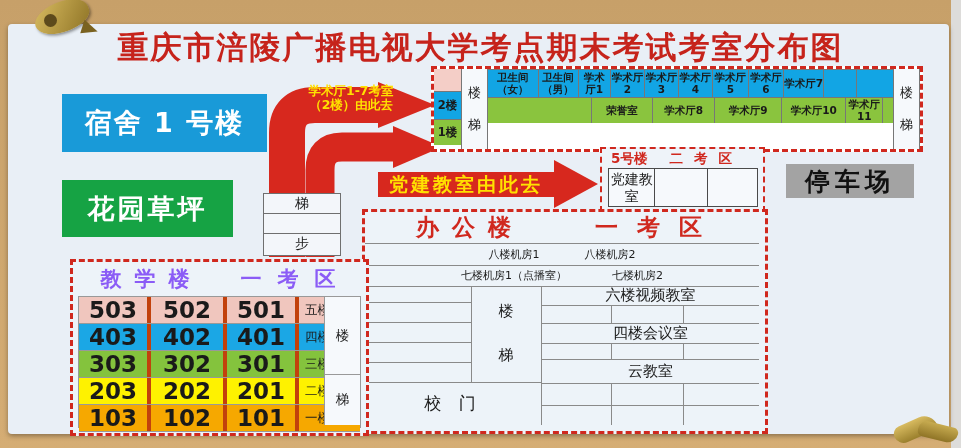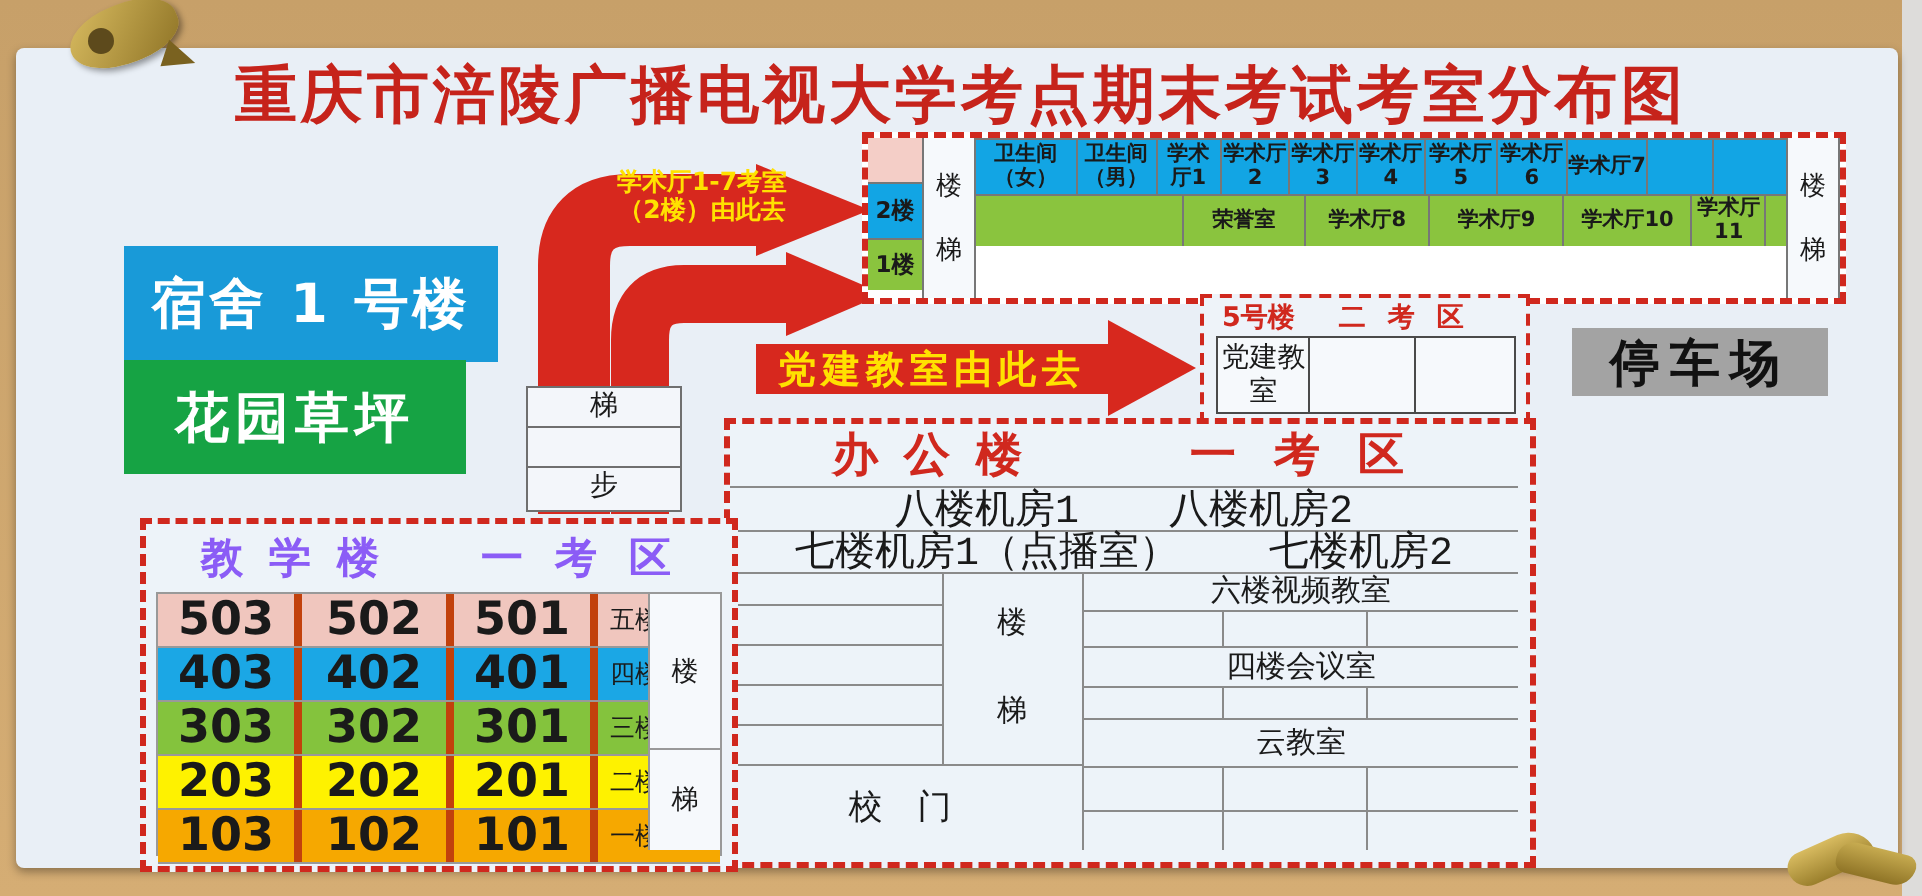--- a/index.html
+++ b/index.html
@@ -8,21 +8,21 @@
          font-family:"DejaVu Sans","Liberation Sans",sans-serif;color:#1a1a1a;}
   .abs{position:absolute;}
   .paper{left:8px;top:24px;width:941px;height:410px;background:#e9eff6;
          border-radius:4px;box-shadow:0 2px 5px rgba(0,0,0,.35);}
   .edge-strip{left:951px;top:0;width:10px;height:448px;background:#dddcda;}
   
   .title{left:0;top:27px;width:961px;text-align:center;font-size:31px;font-weight:700;
          color:#c6231b;letter-spacing:2px;}
   
   .block{display:flex;align-items:center;justify-content:center;font-weight:700;}
-  .dorm{left:62px;top:94px;width:187px;height:58px;background:#199ad8;color:#fff;font-size:27px;letter-spacing:2px;margin-top:29px;}
+  .dorm{left:62px;top:94px;width:205px;height:58px;background:#199ad8;color:#fff;font-size:27px;letter-spacing:2px;}
   .garden{left:62px;top:180px;width:171px;height:57px;background:#16a344;color:#fff;font-size:27px;letter-spacing:3px;}
   .parking{left:786px;top:164px;width:128px;height:34px;background:#a3a3a3;color:#111;font-size:25px;letter-spacing:5px;}
   
   .steps{left:263px;top:193px;width:76px;height:61px;background:#f3f6fa;border:1px solid #6f6f6f;}
   .steps .r{height:19px;border-bottom:1px solid #6f6f6f;text-align:center;font-size:14px;line-height:19px;}
   .steps .r:last-child{border-bottom:none;}
   
   .arrow-svg{left:250px;top:55px;}
   .atxt{position:absolute;color:#ffe100;font-weight:700;text-align:center;line-height:1.15;white-space:nowrap;}
   .a1{font-size:12.5px;} .a2{font-size:11.5px;}
@@ -62,21 +62,21 @@
   .z2-cell:last-child{border-right:none;}
   
   .office{left:362px;top:209px;width:400px;height:219px;border:3px dashed #d0281e;background:#edf3f9;}
   .office-in{position:relative;width:394px;height:213px;}
   .gl{position:absolute;background:#8a8a8a;}
   .olabel{position:absolute;font-size:15px;display:flex;align-items:center;justify-content:center;}
   .o-head{left:0;top:0;width:394px;height:31px;display:flex;align-items:center;justify-content:center;
           gap:52px;color:#d0281e;font-weight:700;font-size:23px;}
   .o-head .b{letter-spacing:13px;text-indent:13px;} .o-head .t{letter-spacing:19px;text-indent:19px;}
   .o-row{position:absolute;left:0;width:394px;display:flex;align-items:center;justify-content:center;
-         gap:45px;font-size:20px;font-family:Liberation Mono, monospace;}
+         gap:45px;font-size:11px;}
   
   .teach{left:70px;top:259px;width:293px;height:171px;border:3px dashed #d0281e;background:#edf3f9;}
   .t-head{height:34px;display:flex;align-items:center;justify-content:center;gap:22px;
           color:#8b5cf6;font-weight:700;font-size:21px;}
   .t-head .b{letter-spacing:13px;text-indent:13px;} .t-head .t{letter-spacing:16px;text-indent:16px;}
   .t-table{position:absolute;left:5px;top:34px;width:281px;height:130px;border:1px solid #999;}
   .t-row{display:flex;height:26px;border-bottom:1px solid #999;}
   .t-row:last-child{border-bottom:none;}
   .t-num{border-right:4px solid #c2410c;display:flex;align-items:center;justify-content:center;
          font-size:23px;font-weight:700;}

